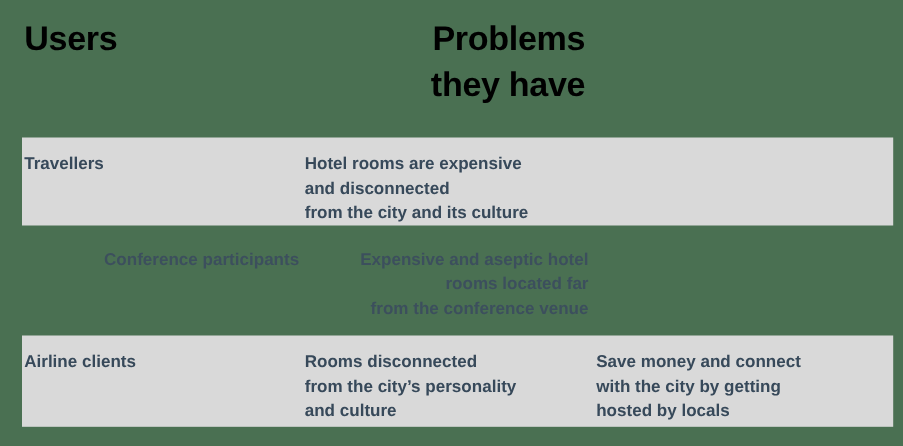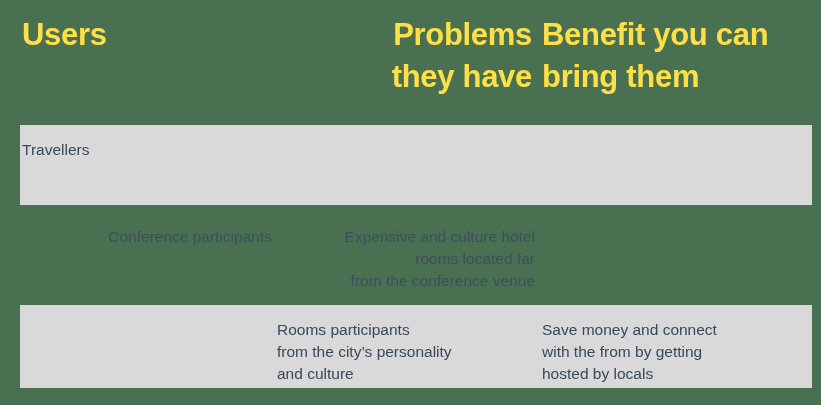--- a/index.html
+++ b/index.html
@@ -25,21 +25,21 @@
   .header-row {
     position: absolute;
     left: 0;
     top: 0;
     width: 821px;
     height: 118px;
   }
   .header-cell {
     position: absolute;
     top: 14px;
-    color: #fde047;
+    color: #000000;
     font-size: 31px;
     font-weight: bold;
     line-height: 1.35;
     letter-spacing: -0.3px;
     white-space: pre-line;
   }
   .hc-1 { left: 22px;  width: 250px; }
   .hc-2 { left: 277px; width: 255px; text-align: right; }
   .hc-3 { left: 542px; width: 272px; }
 
@@ -61,60 +61,62 @@
 
   .row-1 { top: 125px; height: 80px; }
   .row-2 { top: 212px; height: 80px; }
   .row-3 { top: 305px; height: 83px; }
 
   .cell {
     position: absolute;
     top: 14px;
     color: #37495a;
     font-size: 15.5px;
-    font-weight: normal;
+    font-weight: bold;
     line-height: 1.42;
     white-space: pre-line;
   }
   .c-1 { left: 22px;  width: 250px; }
   .c-2 { left: 277px; width: 258px; }
   .c-3 { left: 542px; width: 268px; }
 
   
   .row.faded .cell { color: #3c4e5e; opacity: 0.95; text-align: right; }
 </style>
 </head>
 <body>
 
 <div id="board">
 
   <div class="header-row">
     <div class="header-cell hc-1">Users</div>
     <div class="header-cell hc-2">Problems
 they have</div>
-    <div class="header-cell hc-3">Benefit you can
-bring them</div>
   </div>
 
   <div class="row row-1">
     <div class="row-band"></div>
     <div class="cell c-1">Travellers</div>
+    <div class="cell c-2">Hotel rooms are expensive
+and disconnected
+from the city and its culture</div>
   </div>
 
   <div class="row row-2 no-band faded">
     <div class="row-band"></div>
     <div class="cell c-1">Conference participants</div>
-    <div class="cell c-2">Expensive and culture hotel
+    <div class="cell c-2">Expensive and aseptic hotel
 rooms located far
 from the conference venue</div>
   </div>
 
   <div class="row row-3">
     <div class="row-band"></div>
-    <div class="cell c-2">Rooms participants
+    <div class="cell c-1">Airline clients</div>
+    <div class="cell c-2">Rooms disconnected
 from the city’s personality
 and culture</div>
     <div class="cell c-3">Save money and connect
-with the from by getting
+with the city by getting
 hosted by locals</div>
   </div>
 
 </div>
 
 </body></html>

